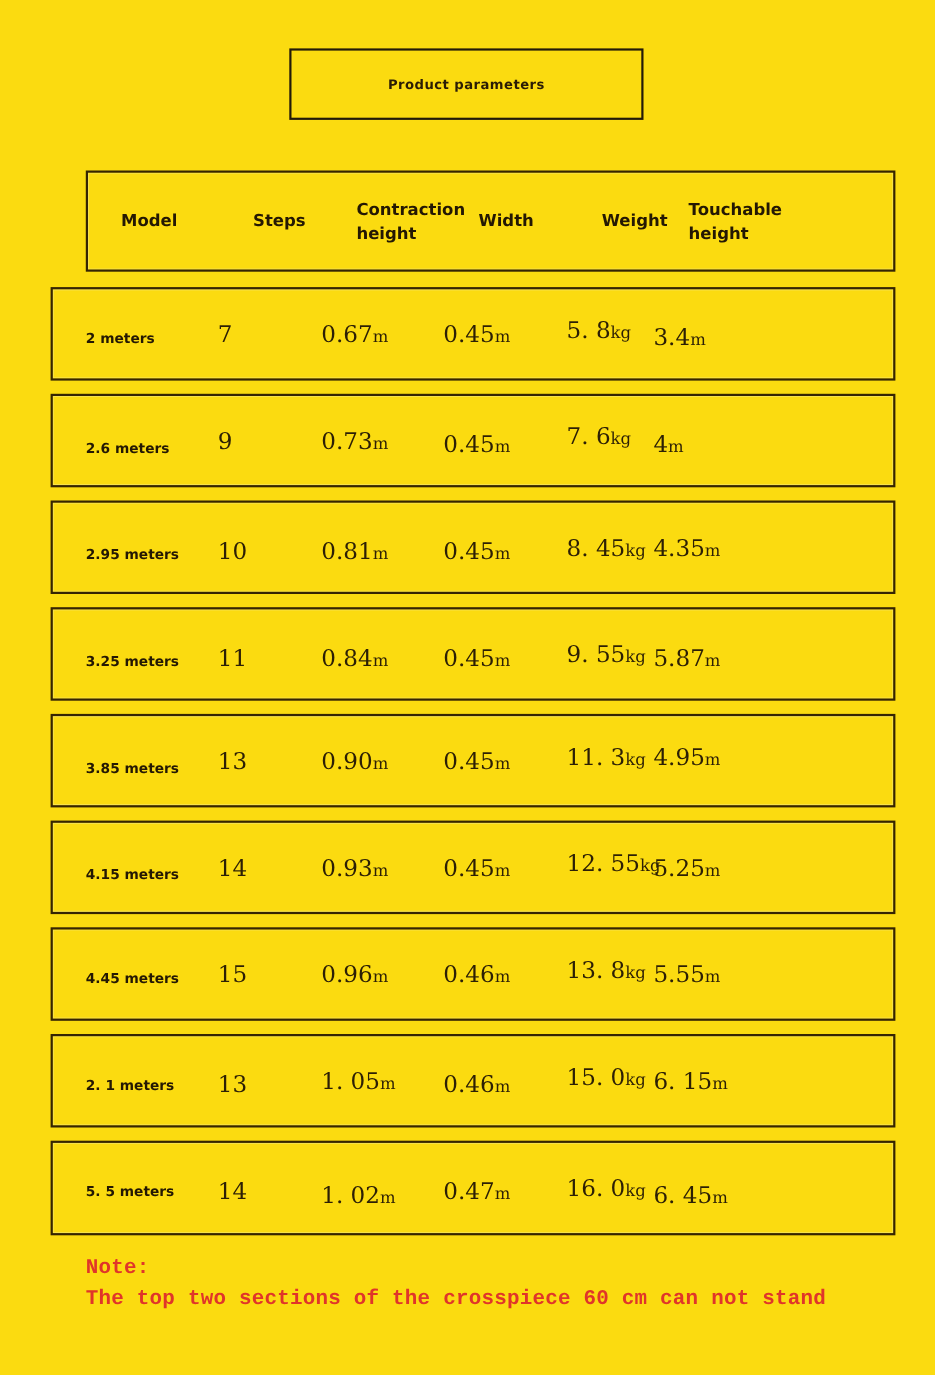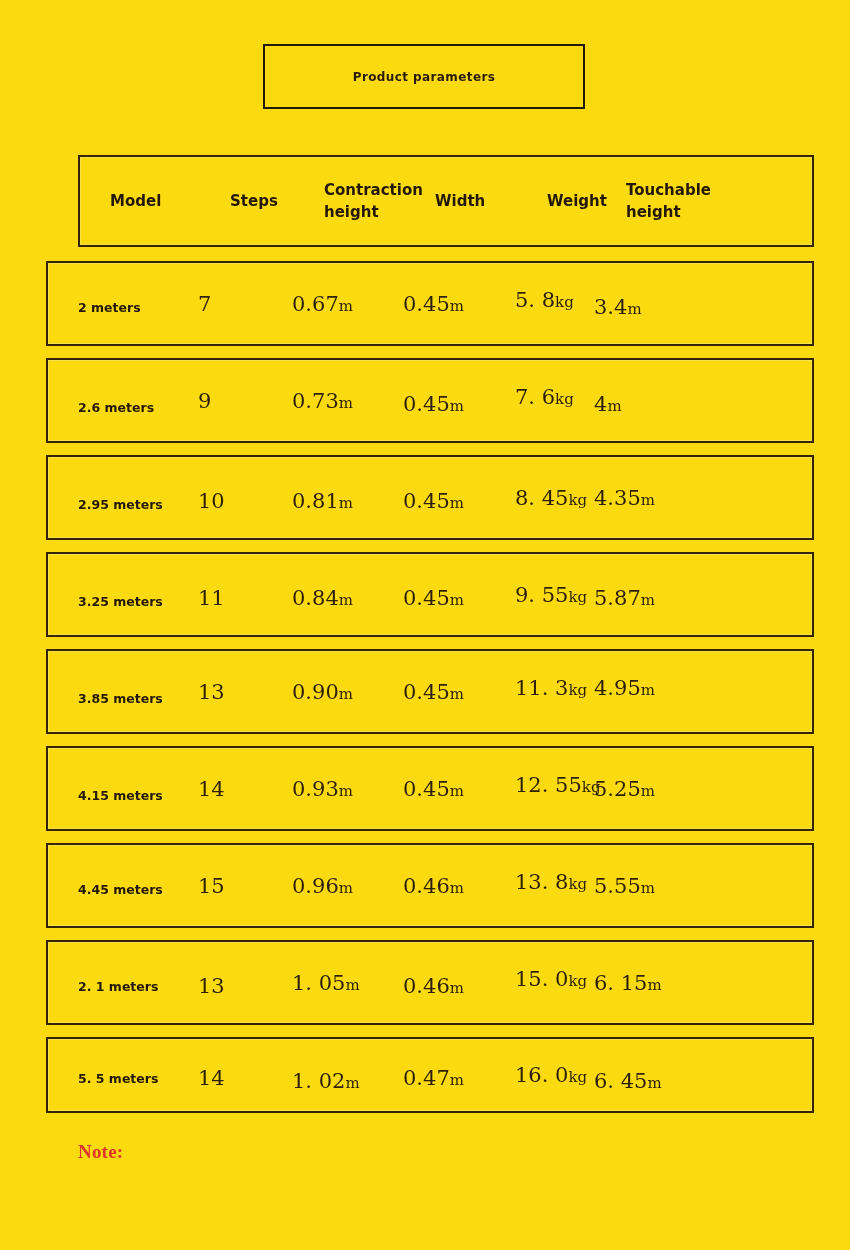--- a/index.html
+++ b/index.html
@@ -55,21 +55,21 @@
   }
   .row.header {
     height: 92px;
     margin-bottom: 14px;
     margin-left: 32px;
   }
   .row.body-row {
     height: 85px;
   }
   .row.body-row.tall {
-    height: 76px;
+    height: 86px;
     text-align: right;
   }
 
   .cells {
     position: absolute;
     left: 0;
     top: 0;
     right: 0;
     bottom: 0;
   }
@@ -127,21 +127,21 @@
   .v-b { top: 50%; transform: translateY(-50%); }
   .v-c { top: 54%; transform: translateY(-50%); }
   .v-d { top: 58%; transform: translateY(-50%); }
 
   
   .note {
     position: absolute;
     left: 78px;
     top: 1138px;
     color: #e0352a;
-    font-family: Liberation Serif, serif;
+    font-family: Liberation Mono, monospace;
     font-weight: bold;
     font-size: 19px;
     line-height: 28px;
     letter-spacing: 0.2px;
   }
 </style>
 </head>
 <body>
 
 <div class="title-box">
@@ -380,13 +380,14 @@
       <div class="cell bcell c-touch v-d">
         <span class="num">6. 45</span><span class="unit">m</span>
       </div>
     </div>
   </div>
 
 </div>
 
 <div class="note">
   <div>Note:</div>
+  <div>The top two sections of the crosspiece 60 cm can not stand</div>
 </div>
 
 </body></html>

